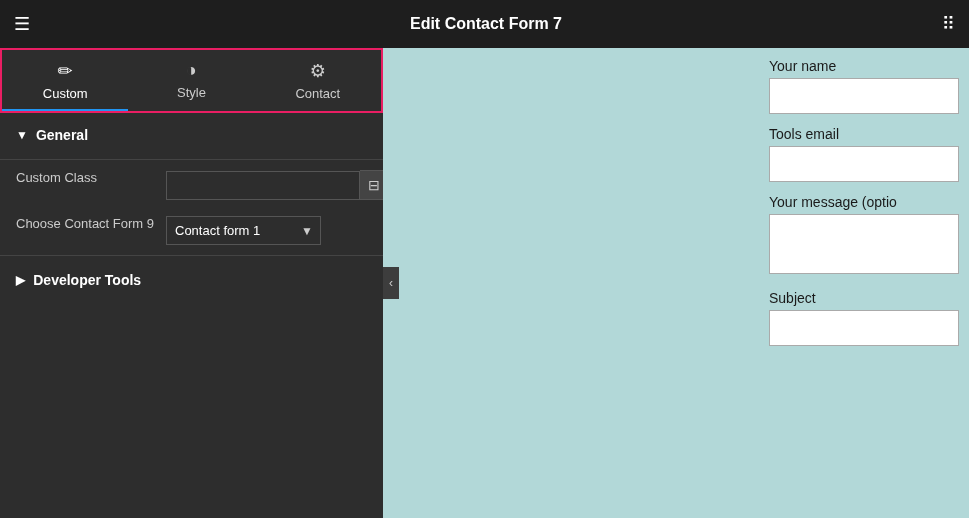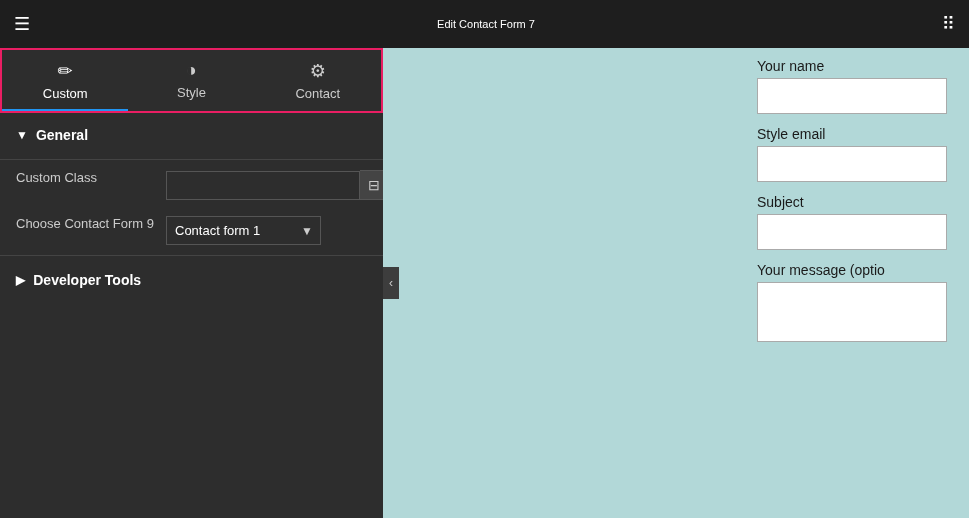--- a/index.html
+++ b/index.html
@@ -10,22 +10,22 @@
       background: #1e1e1e;
       display: flex;
       align-items: center;
       justify-content: space-between;
       padding: 0 14px;
       height: 48px;
       flex-shrink: 0;
     }
     .header-title {
       color: #ffffff;
-      font-size: 11px;
-      font-weight: 400;
+      font-size: 16px;
+      font-weight: 700;
     }
     .hamburger-icon, .grid-icon {
       color: #ffffff;
       font-size: 18px;
       cursor: pointer;
     }
 
     
     .main {
       display: flex;
@@ -193,21 +193,21 @@
     .right-panel {
       flex: 1;
       background: #b2d8d8;
       position: relative;
       overflow: hidden;
     }
 
     
     .form-preview {
       position: absolute;
-      right: 12px;
+      right: 0;
       top: 0;
       width: 210px;
       background: #b2d8d8;
       padding: 10px;
     }
     .form-field-group {
       margin-bottom: 12px;
     }
     .form-field-label {
       color: #1a1a1a;
@@ -316,31 +316,31 @@
   <div class="right-panel">
 
     <div class="form-preview">
 
       <div class="form-field-group">
         <span class="form-field-label">Your name</span>
         <input type="text" class="form-field-input" style="">
       </div>
 
       <div class="form-field-group">
-        <span class="form-field-label">Style email</span>
+        <span class="form-field-label">Tools email</span>
         <input type="text" class="form-field-input" style="">
+      </div>
+
+      <div class="form-field-group">
+        <span class="form-field-label">Your message (optio</span>
+        <textarea class="form-field-textarea" style=""></textarea>
       </div>
 
       <div class="form-field-group">
         <span class="form-field-label">Subject</span>
         <input type="text" class="form-field-input" style="">
       </div>
 
-      <div class="form-field-group">
-        <span class="form-field-label">Your message (optio</span>
-        <textarea class="form-field-textarea" style=""></textarea>
-      </div>
-
     </div>
 
   </div>
 
 </div>
 
 </body></html>

